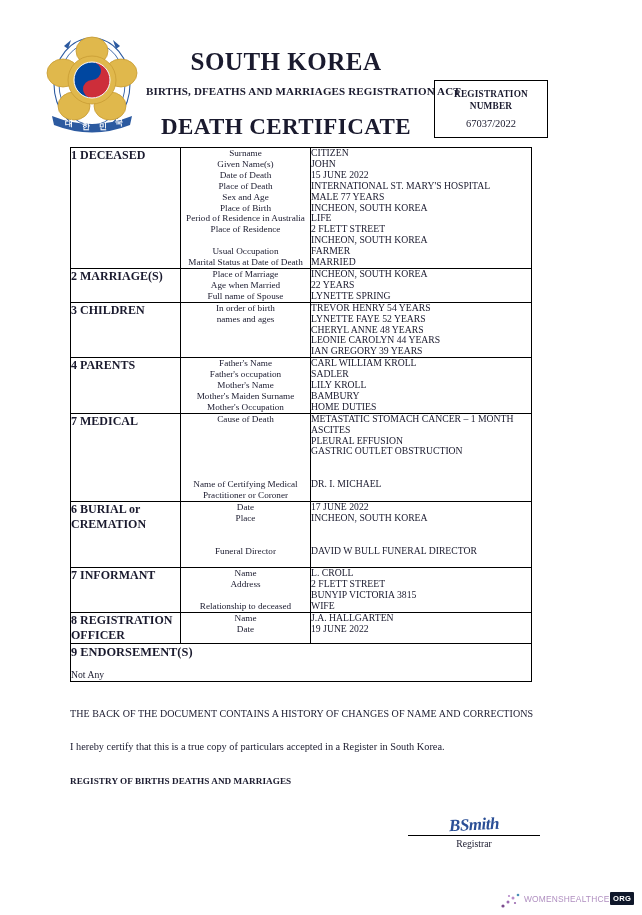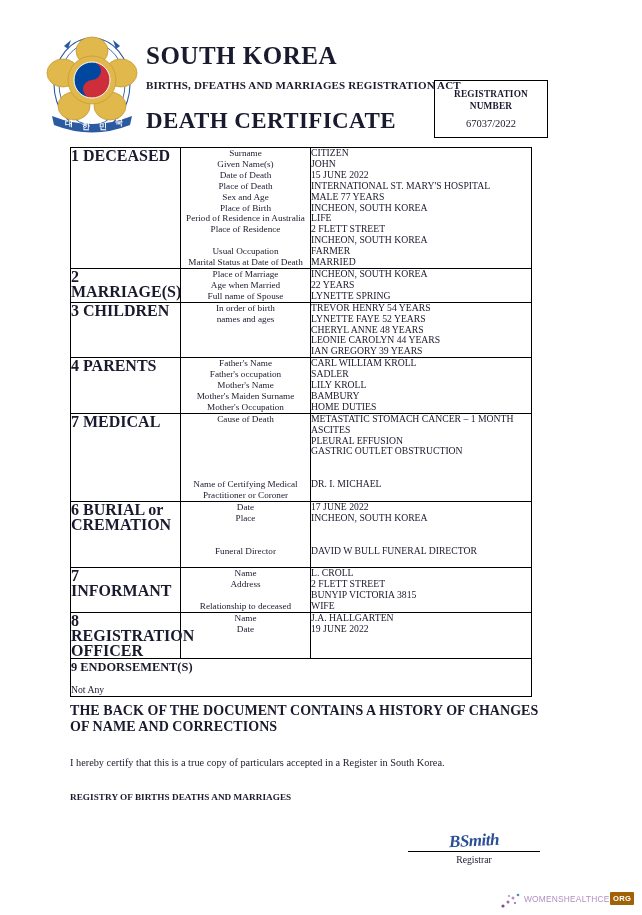--- a/index.html
+++ b/index.html
@@ -31,23 +31,23 @@
     width: 642px;
     height: 122px;
   }
   .emblem {
     position: absolute;
     left: 38px; top: 6px;
     width: 108px; height: 112px;
   }
   .header-center {
     position: absolute;
-    left: 146px; top: 9px;
+    left: 146px; top: 15px;
     width: 280px;
-    text-align: left;
+    text-align: center;
   }
   .title-main {
     font-family: "Liberation Serif", serif;
     font-weight: bold;
     font-size: 25px;
     letter-spacing: 0.5px;
     line-height: 30px;
     margin-top: 10px;
     white-space: nowrap;
   }
@@ -102,21 +102,21 @@
     padding: 0;
     vertical-align: top;
   }
   .col-sec  { width: 110px; }
   .col-lbl  { width: 130px; }
   .col-val  { width: 221px; }
 
   .sec-title {
     font-family: "Liberation Serif", serif;
     font-weight: bold;
-    font-size: 16px;
+    font-size: 12px;
     line-height: 15px;
     padding: 5px 0 3px 5px;
   }
   .lbl-list {
     padding: 3px 5px 3px 3px;
     text-align: center;
   }
   .lbl-list div {
     font-family: "Liberation Serif", serif;
     font-size: 9.2px;
@@ -151,23 +151,24 @@
   }
 
   
   .footer {
     position: absolute;
     left: 70px; top: 703px;
     width: 470px;
   }
   .foot-notice {
     font-family: "Liberation Serif", serif;
-    font-weight: bold;
-    font-size: 14px;
+    font-weight: normal;
+    font-size: 10px;
     letter-spacing: 0.05px;
+    margin-top: 5px;
   }
   .foot-certify {
     font-family: "Liberation Serif", serif;
     font-size: 10.3px;
     margin-top: 22px;
   }
   .foot-registry {
     font-family: "Liberation Serif", serif;
     font-weight: bold;
     font-size: 9.2px;
@@ -212,21 +213,21 @@
     left: 24px; top: 5px;
     font-family: "Liberation Sans", sans-serif;
     font-size: 8.4px;
     letter-spacing: 0.2px;
     color: #b08fc0;
     white-space: nowrap;
   }
   .wm-org {
     position: absolute;
     left: 110px; top: 3px;
-    background: #a16207;
+    background: #0f172a;
     color: #fff;
     font-family: "Liberation Sans", sans-serif;
     font-weight: bold;
     font-size: 7.6px;
     letter-spacing: 0.3px;
     padding: 2px 3px 2px 3px;
     border-radius: 1px;
   }
 </style>
 </head>

